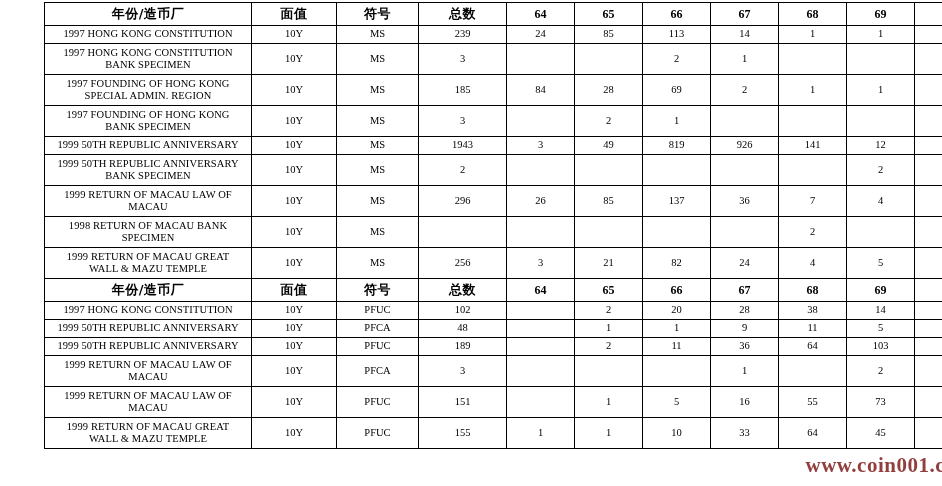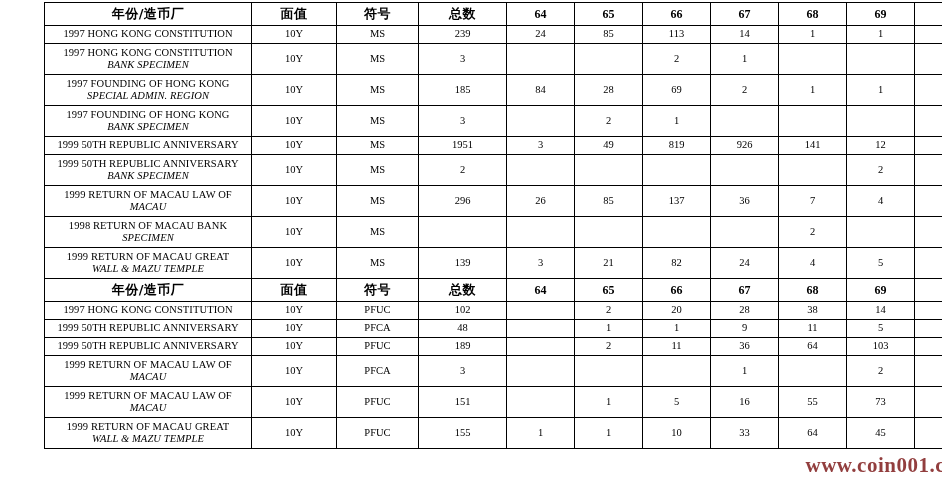--- a/index.html
+++ b/index.html
@@ -60,21 +60,21 @@
     font-size: 12px;
     font-weight: bold;
     letter-spacing: 0;
   }
   td.name-cell {
     font-size: 10.5px;
     letter-spacing: 0.1px;
     padding-left: 2px;
     padding-right: 2px;
   }
-  td.name-cell .l2 { display: block; font-style: italic; }
+  td.name-cell .l2 { display: block; }
   tr.data-row td { height: 15px; }
   tr.data-row.tall td { height: 28px; }
 
   
   #watermark {
     position: absolute;
     right: 8px;
     bottom: 8px;
     font-family: "Liberation Serif", serif;
     font-size: 21px;
@@ -183,21 +183,21 @@
         <td></td>
         <td></td>
         <td></td>
         <td></td>
       </tr>
 
       <tr class="data-row">
         <td class="name-cell"><span>1999 50TH REPUBLIC ANNIVERSARY</span></td>
         <td>10Y</td>
         <td>MS</td>
-        <td>1951</td>
+        <td>1943</td>
         <td>3</td>
         <td>49</td>
         <td>819</td>
         <td>926</td>
         <td>141</td>
         <td>12</td>
         <td></td>
       </tr>
 
       <tr class="data-row tall">
@@ -251,21 +251,21 @@
         <td></td>
       </tr>
 
       <tr class="data-row tall">
         <td class="name-cell">
           <span>1999 RETURN OF MACAU GREAT</span>
           <span class="l2">WALL &amp; MAZU TEMPLE</span>
         </td>
         <td>10Y</td>
         <td>MS</td>
-        <td>139</td>
+        <td>256</td>
         <td>3</td>
         <td>21</td>
         <td>82</td>
         <td>24</td>
         <td>4</td>
         <td>5</td>
         <td></td>
       </tr>
 
 

